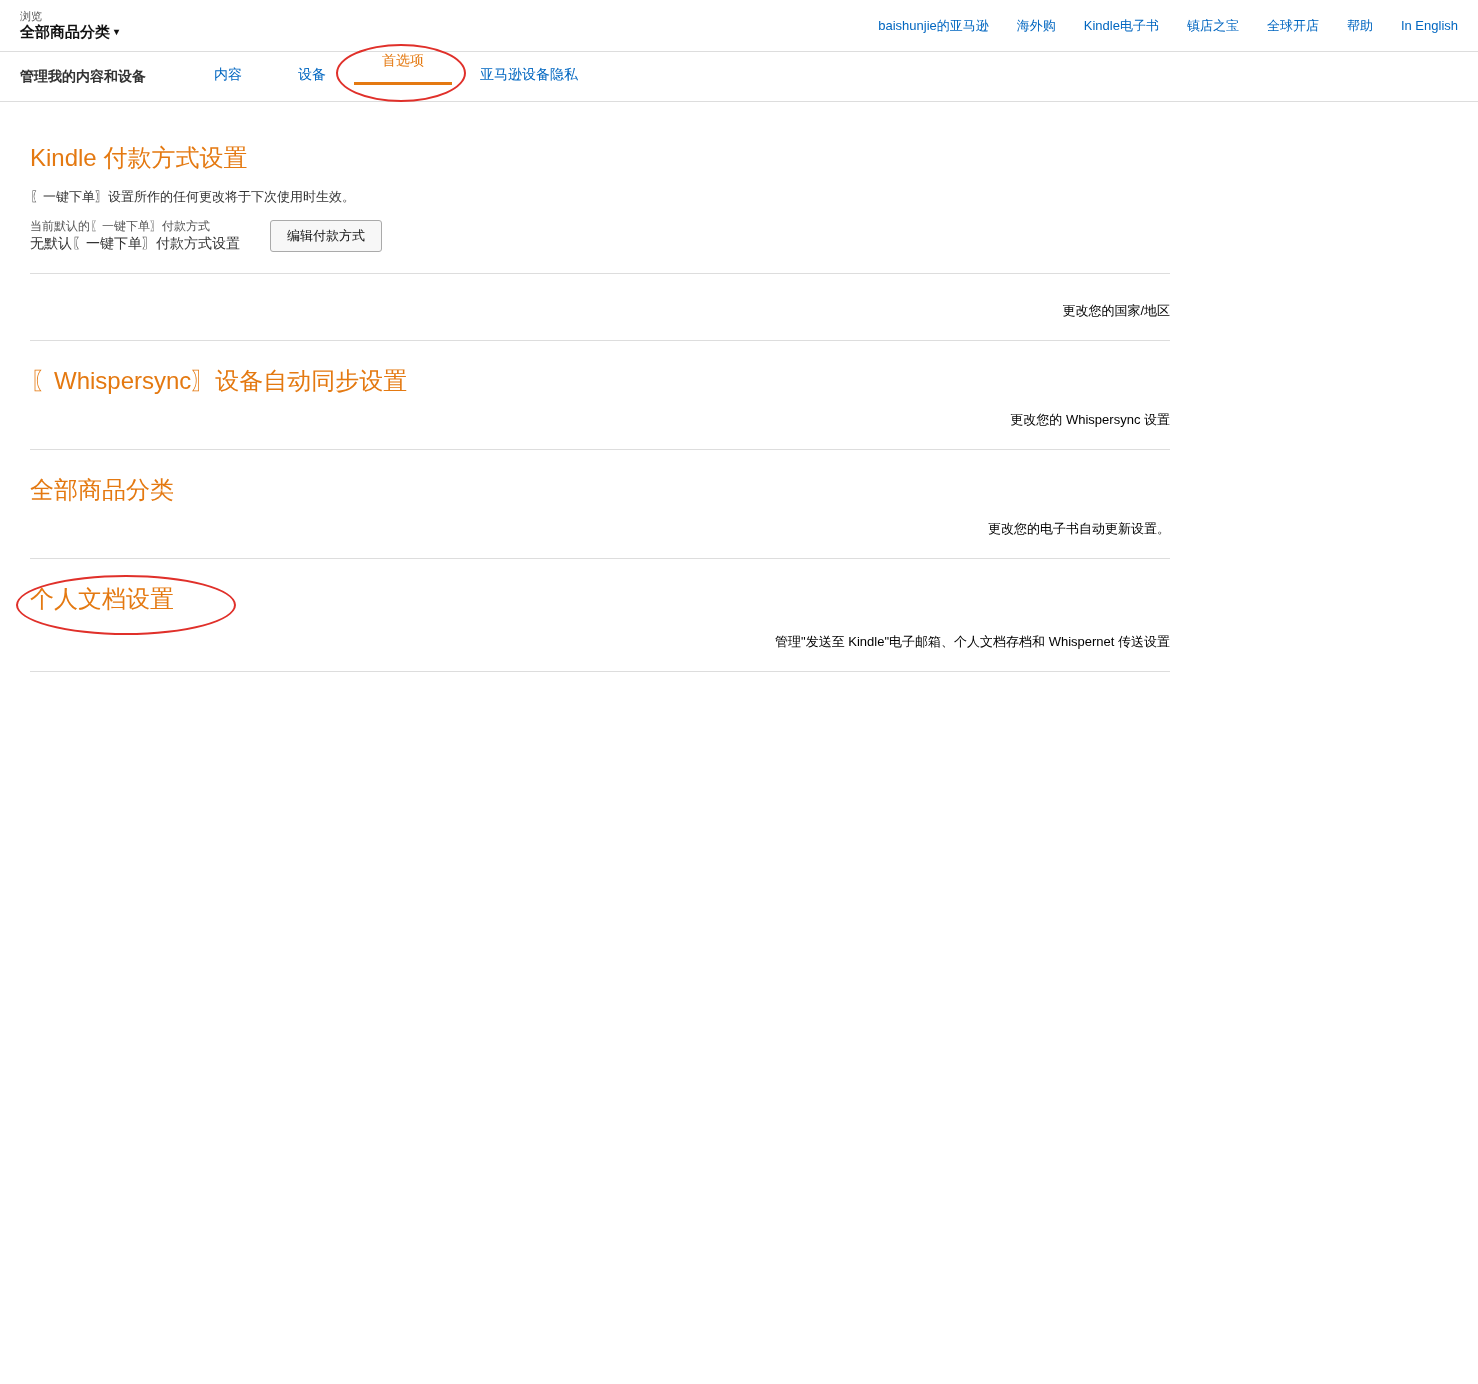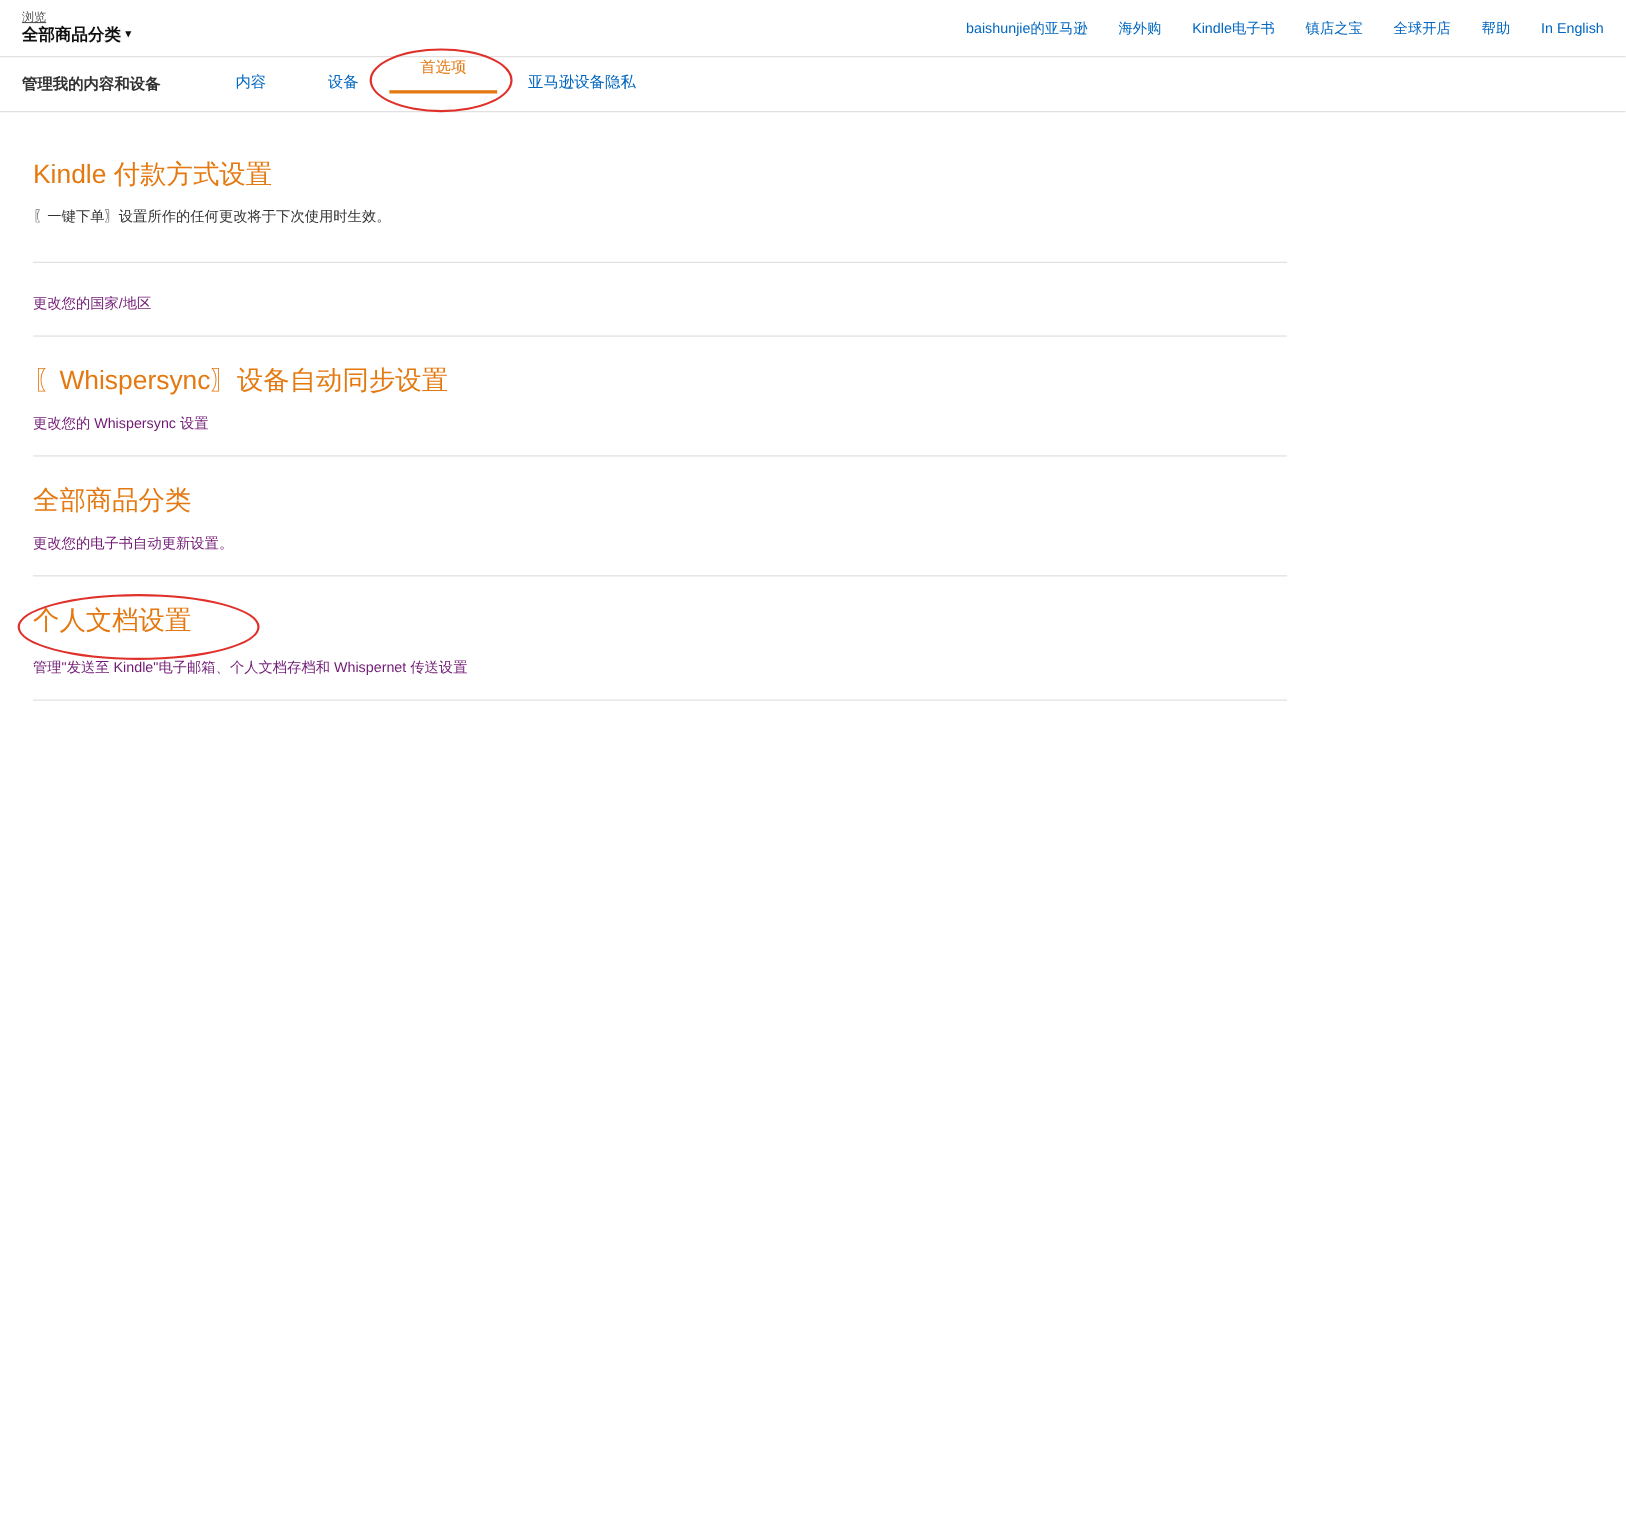--- a/index.html
+++ b/index.html
@@ -14,21 +14,20 @@
       gap: 30px;
     }
     .top-nav-brand {
       display: flex;
       flex-direction: column;
       line-height: 1.2;
     }
     .top-nav-brand .browse-label {
       font-size: 11px;
       color: #555;
-      text-decoration: underline;
     }
     .top-nav-brand .all-categories {
       font-size: 15px;
       font-weight: bold;
       color: #111;
       display: flex;
       align-items: center;
       gap: 4px;
     }
     .top-nav-brand .all-categories .arrow-icon {
@@ -143,22 +142,23 @@
       border: 1px solid #aaa;
       border-radius: 3px;
       cursor: pointer;
       font-size: 13px;
       color: #111;
       white-space: nowrap;
     }
 
     .section-desc {
       font-size: 13px;
-      color: #701a75;
+      color: #000000;
       margin-top: 4px;
+      text-align: right;
     }
 
     
     .tab-circle-wrapper {
       position: relative;
       display: inline-block;
     }
     .red-circle-tab {
       position: absolute;
       top: -8px;
@@ -219,20 +219,27 @@
     </div>
     <a class="nav-tab">亚马逊设备隐私</a>
   </div>
 </div>
 
 <div class="main-content">
 
   <div class="section-block">
     <div class="section-heading">Kindle 付款方式设置</div>
     <div class="section-note">〖一键下单〗设置所作的任何更改将于下次使用时生效。</div>
+    <div class="payment-row">
+      <div class="payment-info">
+        <span class="payment-label">当前默认的〖一键下单〗付款方式</span>
+        <span class="payment-value">无默认〖一键下单〗付款方式设置</span>
+      </div>
+      <button class="edit-button">编辑付款方式</button>
+    </div>
   </div>
 
   <div class="section-block">
     <div class="section-desc">更改您的国家/地区</div>
   </div>
 
   <div class="section-block">
     <div class="section-heading">〖Whispersync〗设备自动同步设置</div>
     <div class="section-desc">更改您的 Whispersync 设置</div>
   </div>

